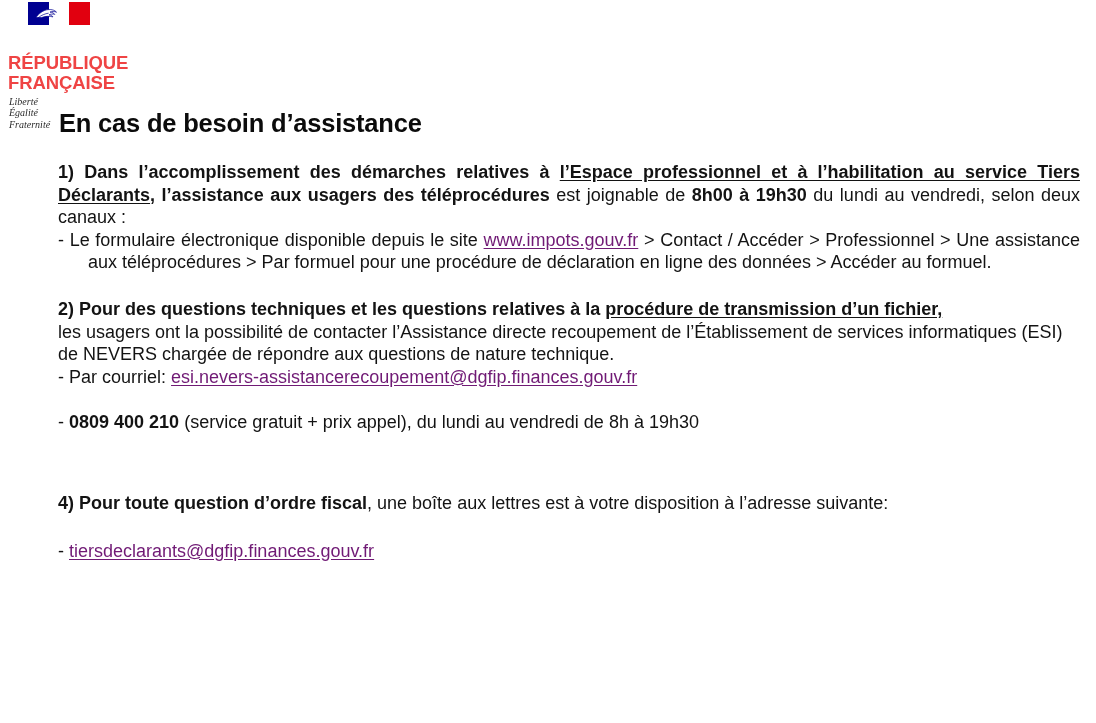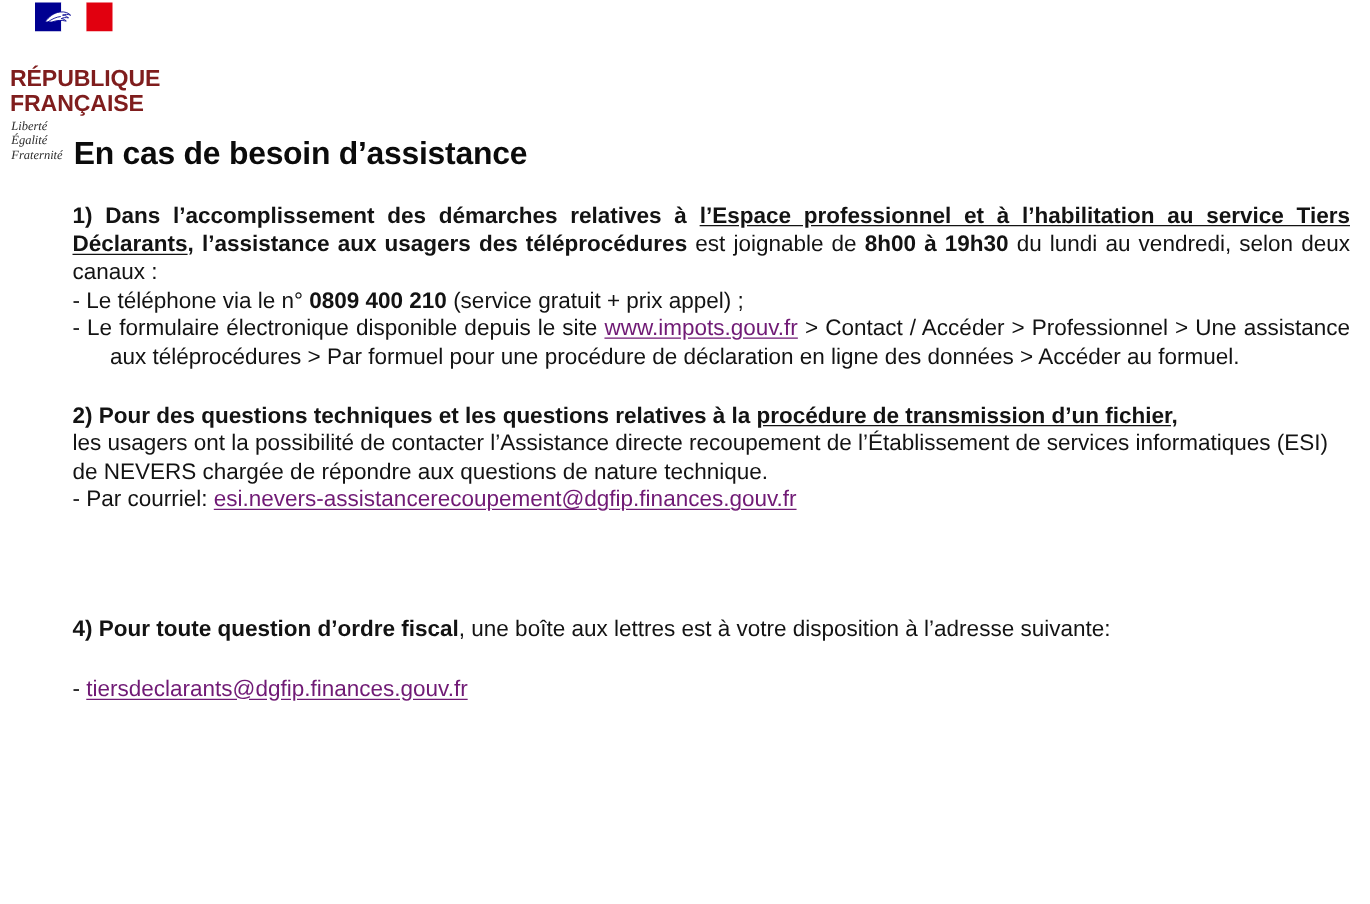--- a/index.html
+++ b/index.html
@@ -45,21 +45,21 @@
     width: 26px;
     height: 15px;
     overflow: visible;
   }
   #rf-wordmark {
     font-family: "Liberation Sans", sans-serif;
     font-weight: 700;
     font-size: 18.5px;
     line-height: 19.5px;
     letter-spacing: -0.1px;
-    color: #7f1d1d;
+    color: #ef4444;
     margin-left: 2px;
     margin-top: 28px;
   }
   #rf-motto {
     font-family: "Liberation Serif", serif;
     font-style: italic;
     font-size: 10px;
     line-height: 11.4px;
     color: #2b2b2b;
     margin-top: 4px;
@@ -155,26 +155,20 @@
     <span class="b">1)</span>
     <span class="b">Dans l’accomplissement des démarches relatives à</span>
     <span class="bu">l’Espace professionnel et à l’habilitation au service Tiers Déclarants</span><span class="b">,</span>
     <span class="b">l’assistance aux usagers des téléprocédures</span>
     <span>est joignable de</span>
     <span class="b">8h00 à 19h30</span>
     <span>du lundi au vendredi, selon deux canaux :</span>
   </div>
 
   <div class="para">
-    <span class="dash-row nojust">
-      <span>-</span>
-      <span>Le téléphone via le n°</span>
-      <span class="b">0809 400 210</span>
-      <span>(service gratuit + prix appel) ;</span>
-    </span>
 
     <span class="dash-row">
       <span>-</span>
       <span>Le formulaire électronique disponible depuis le site</span>
       <a class="link" href="#">www.impots.gouv.fr</a>
       <span>&gt; Contact / Accéder &gt; Professionnel &gt; Une assistance aux téléprocédures &gt; Par formuel pour une procédure de déclaration en ligne des données &gt; Accéder au formuel.</span>
     </span>
   </div>
 
   <div class="gap-sec2"></div>
@@ -187,20 +181,27 @@
     </span>
     <span class="tight-row">les usagers ont la possibilité de contacter l’Assistance directe recoupement de l’Établissement de services informatiques (ESI) de NEVERS chargée de répondre aux questions de nature technique.</span>
     <span class="tight-row">
       <span>- Par courriel:</span>
       <a class="link" href="#">esi.nevers-assistancerecoupement@dgfip.finances.gouv.fr</a>
     </span>
   </div>
 
   <div class="gap-sec3"></div>
 
+  <div class="para">
+    <span class="tight-row">
+      <span>-</span>
+      <span class="b">0809 400 210</span>
+      <span>(service gratuit + prix appel), du lundi au vendredi de 8h à 19h30</span>
+    </span>
+  </div>
 
   <div class="gap-sec4"></div>
 
   <div class="para">
     <span class="tight-row">
       <span class="b">4)</span>
       <span class="b">Pour toute question d’ordre fiscal</span><span>, une boîte aux lettres est à votre disposition à l’adresse suivante:</span>
     </span>
   </div>
 

